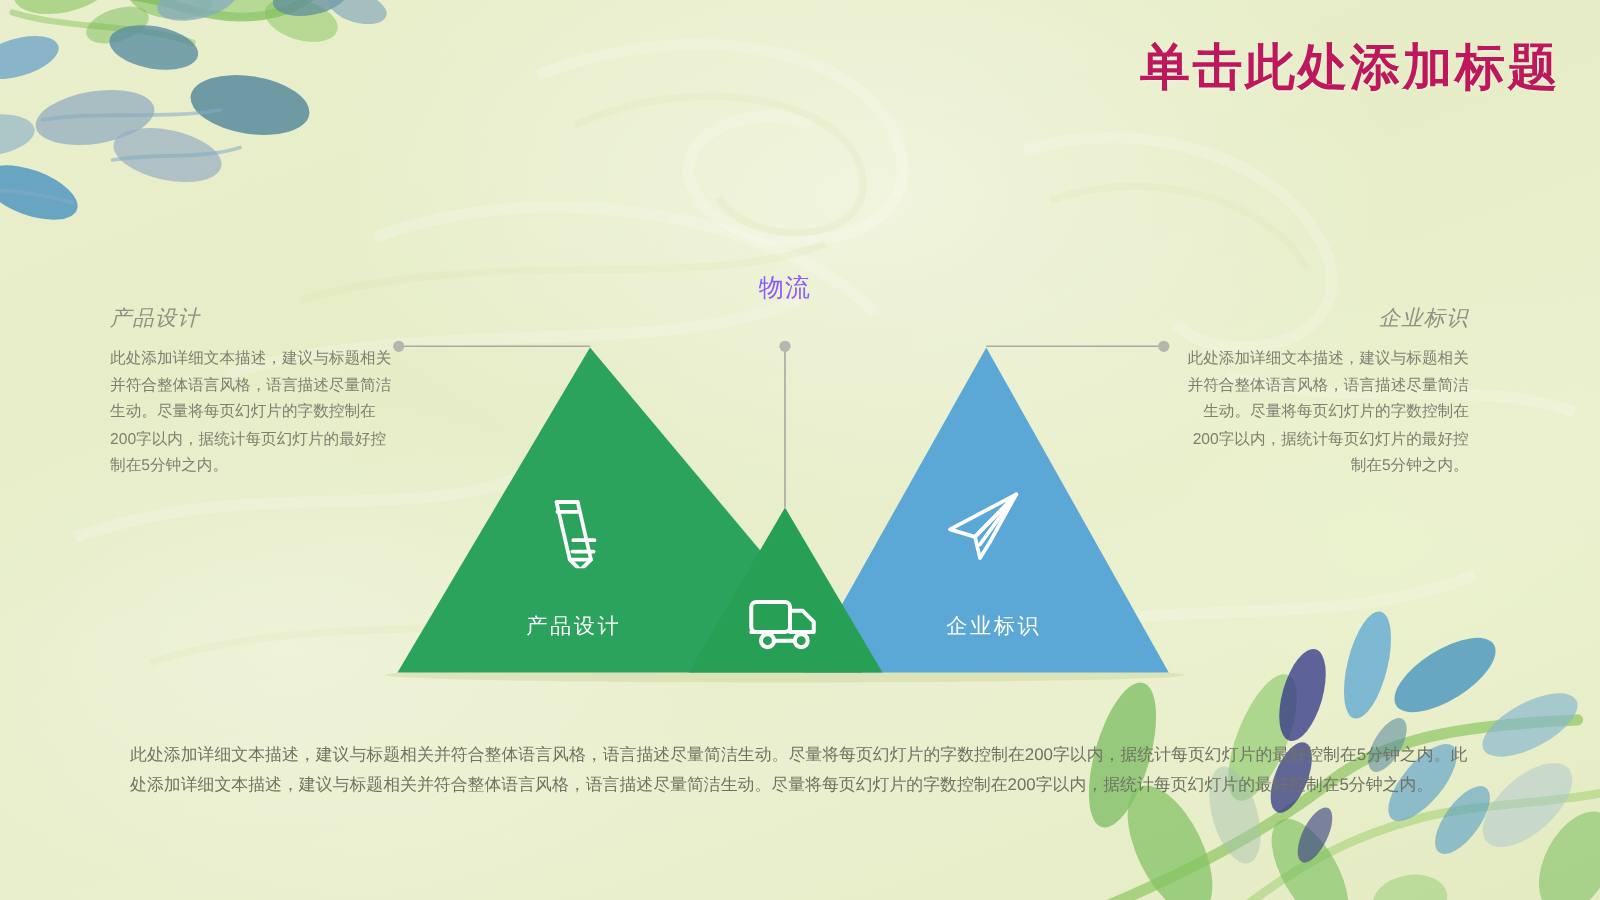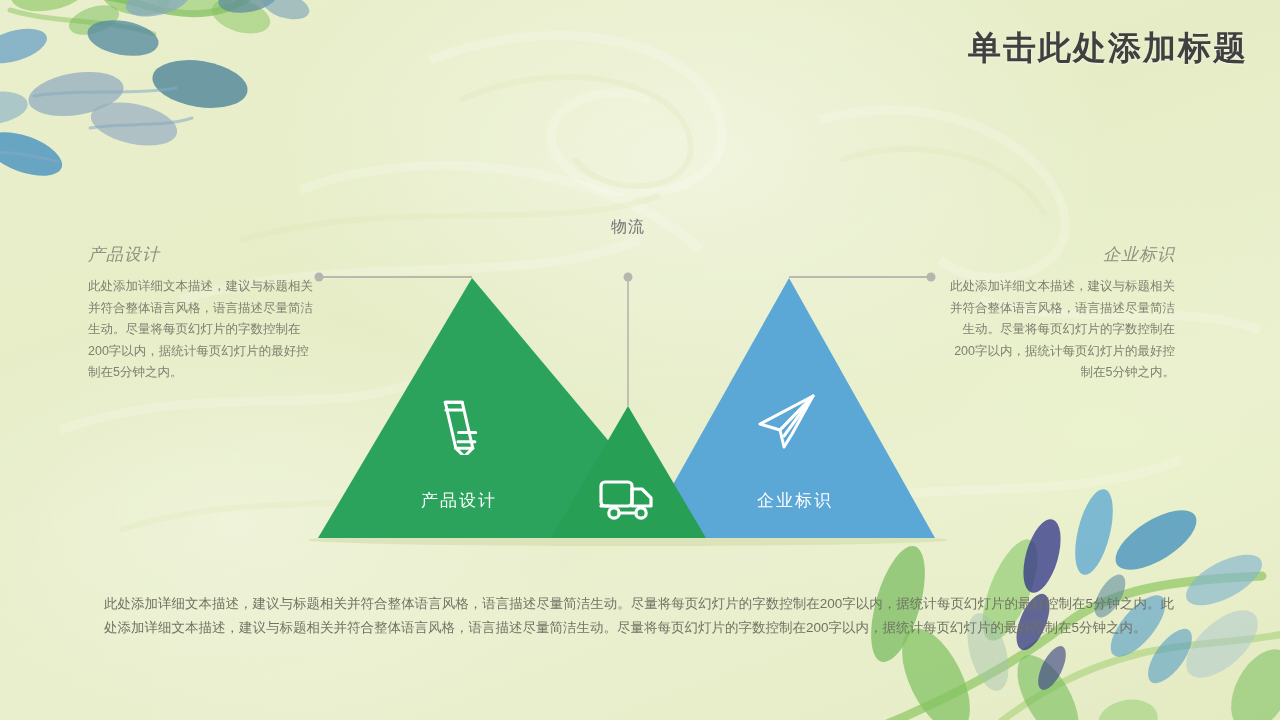--- a/index.html
+++ b/index.html
@@ -43,24 +43,24 @@
     pointer-events: none;
   }
   .deco-tl { left: -14px; top: -24px; width: 330px; height: 230px; }
   .deco-br { right: -10px; bottom: -14px; width: 420px; height: 250px; }
 
   
   .title {
     position: absolute;
     right: 32px;
     top: 26px;
-    font-size: 33px;
+    font-size: 40px;
     font-weight: bold;
     letter-spacing: 2px;
-    color: #404040;
+    color: #be185d;
     text-shadow: 0 1px 2px rgba(255,255,255,0.6);
     white-space: nowrap;
   }
 
   
   .connectors {
     position: absolute;
     left: 0;
     top: 0;
     width: 1280px;
@@ -97,22 +97,22 @@
     color: #7d8070;
     margin: 0;
   }
 
   
   .mid-label {
     position: absolute;
     left: 628px;
     top: 217px;
     transform: translateX(-50%);
-    font-size: 16px;
-    color: #737373;
+    font-size: 20px;
+    color: #8b5cf6;
     letter-spacing: 1px;
     white-space: nowrap;
   }
 
   
   .shape-label {
     position: absolute;
     font-size: 17px;
     color: #ffffff;
     letter-spacing: 2px;

